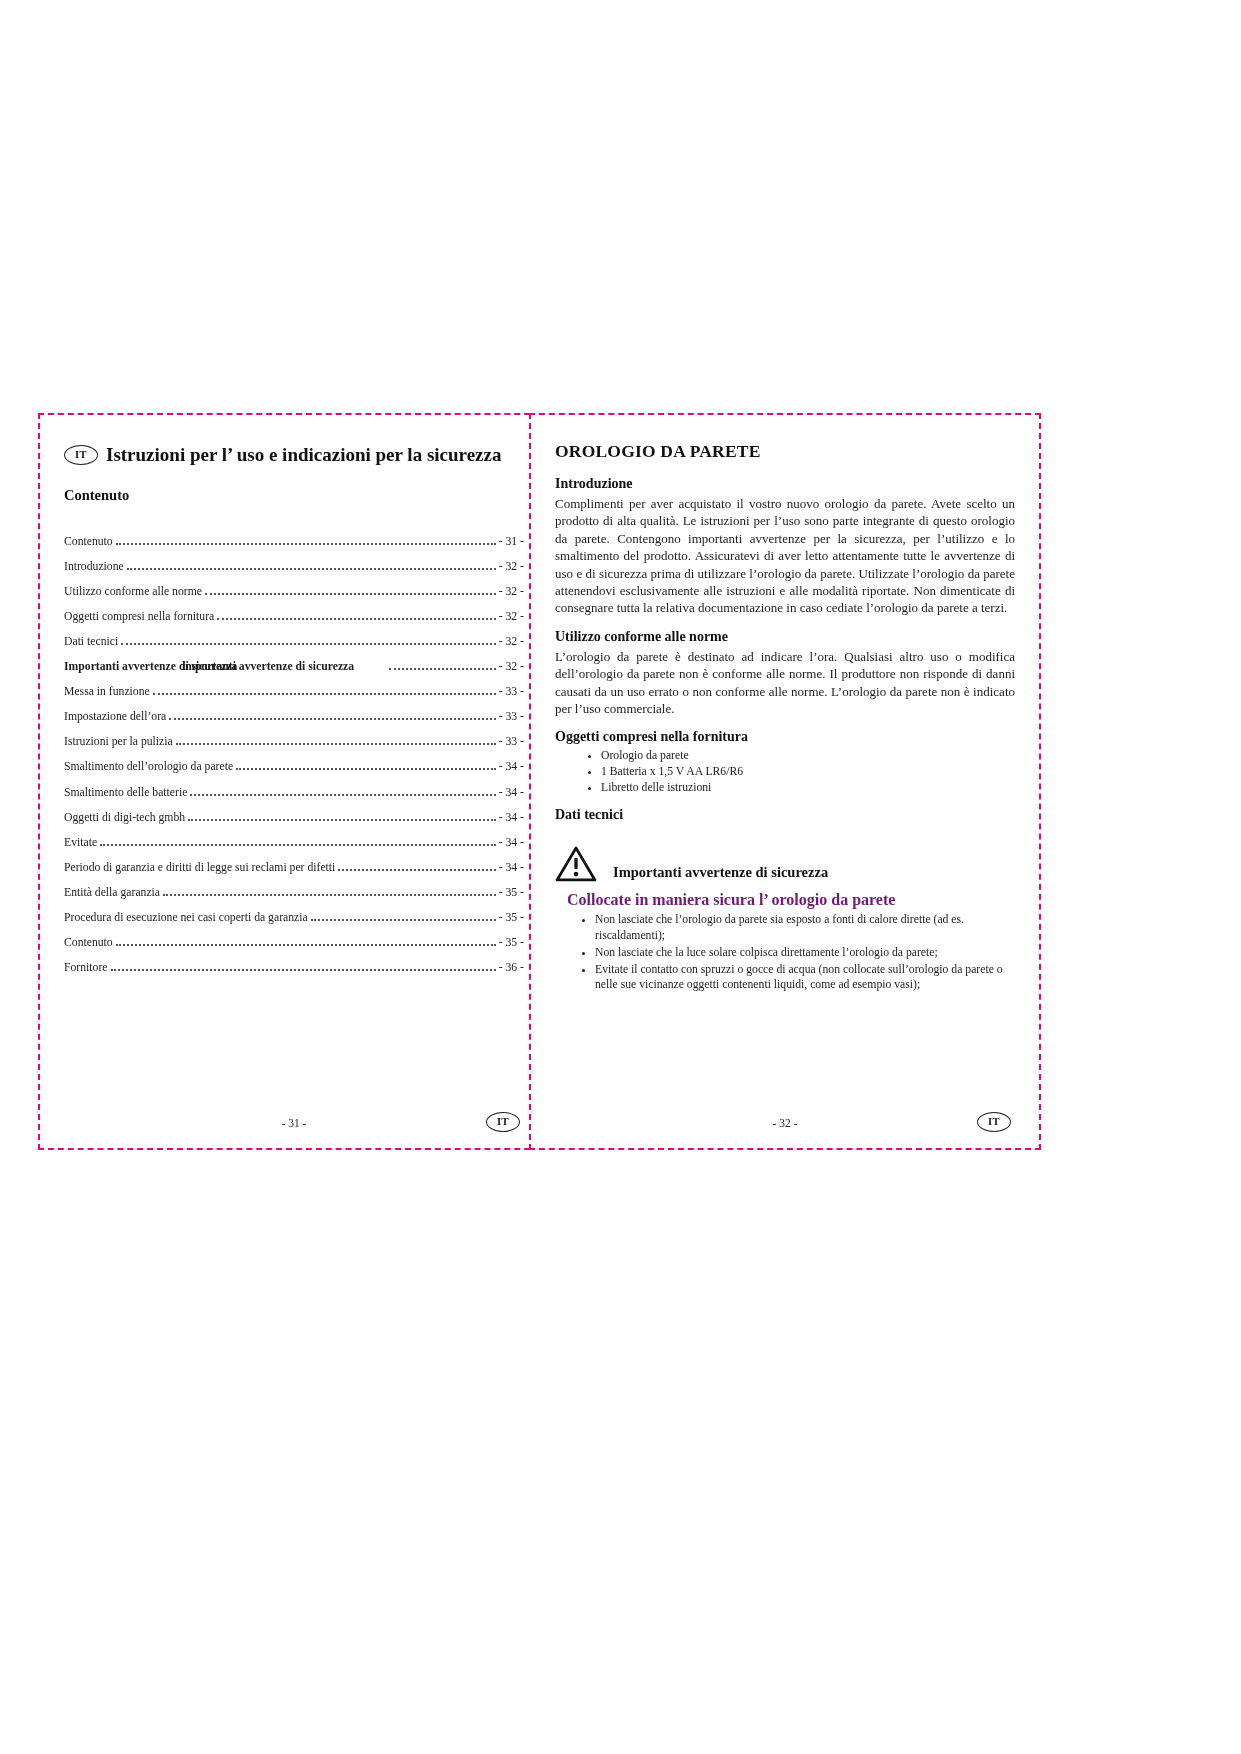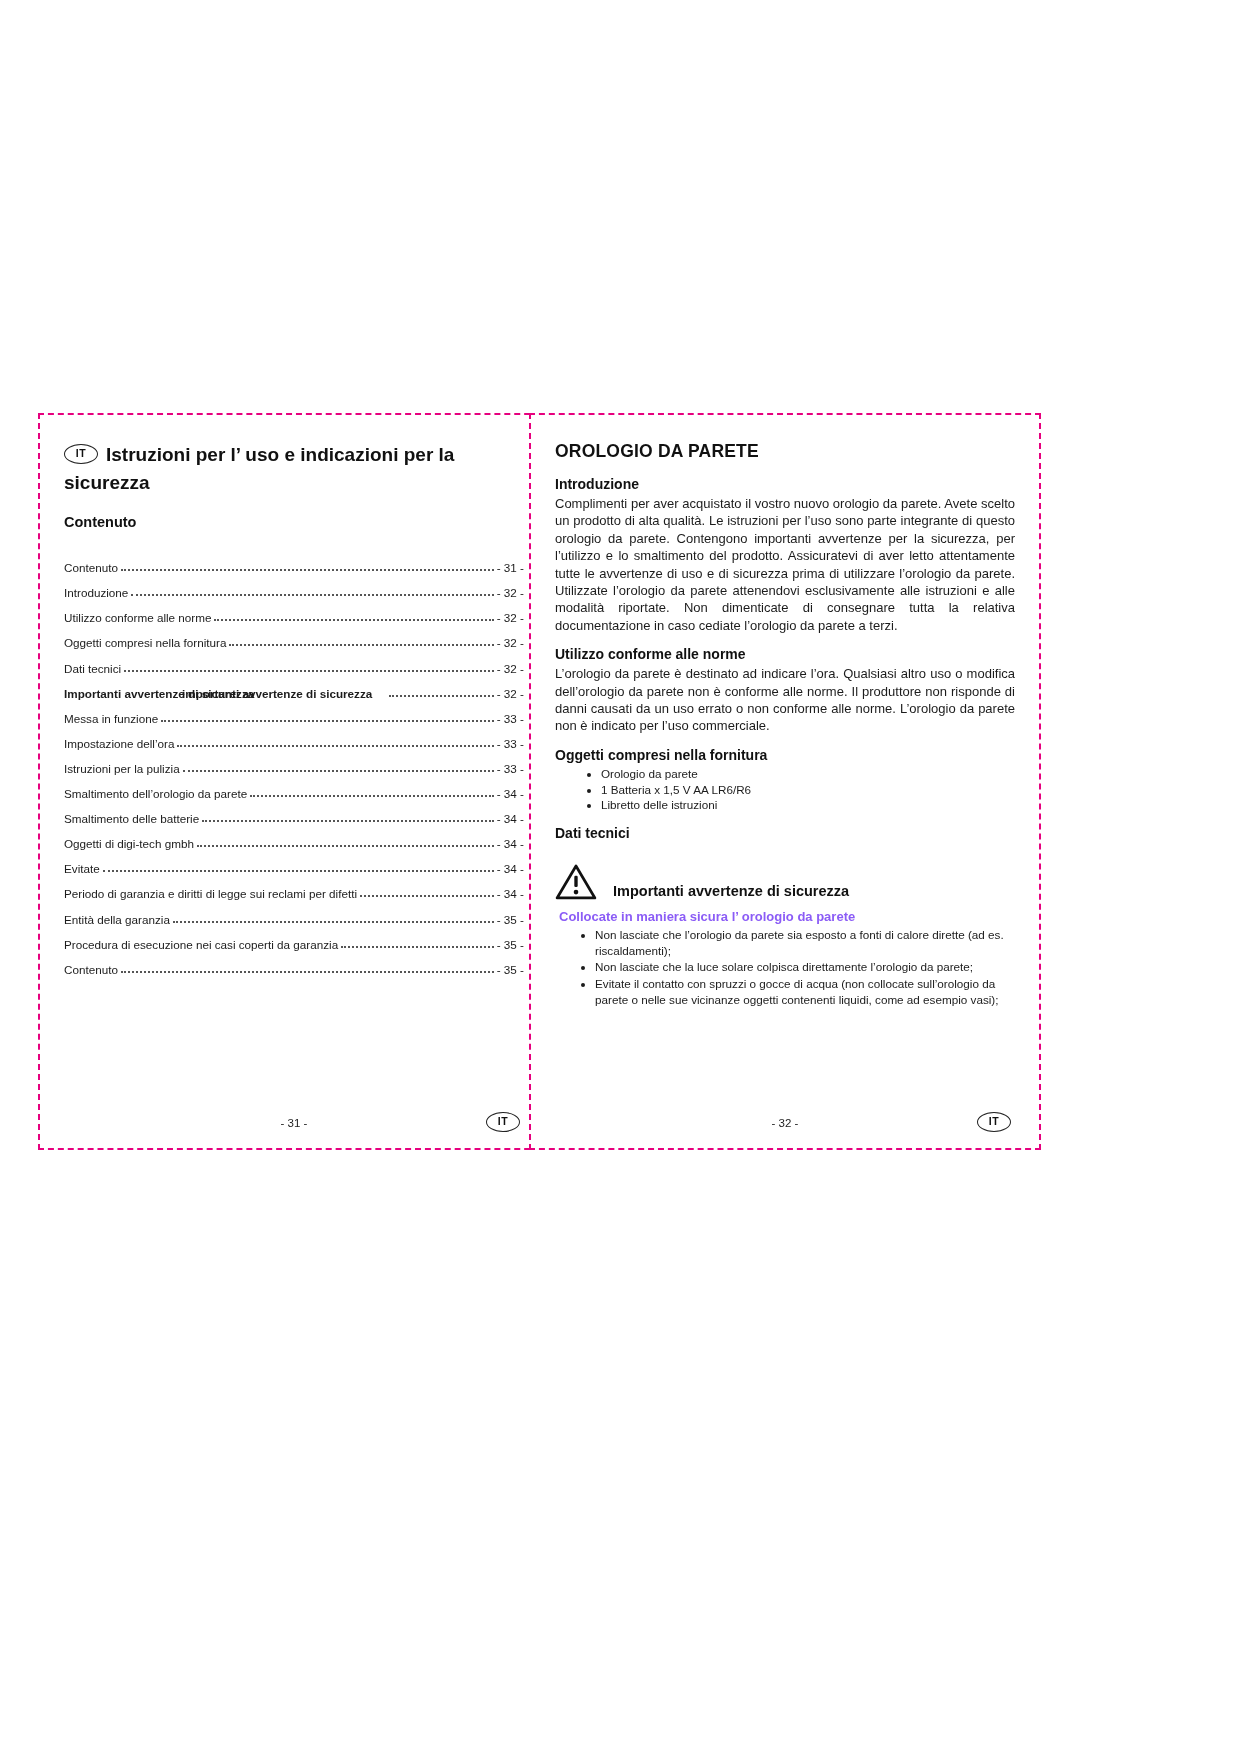--- a/index.html
+++ b/index.html
@@ -1,19 +1,19 @@
 <!DOCTYPE html>
 <html><head>
 <meta charset="utf-8">
 <style>
   html,body { margin:0; padding:0; background:#ffffff; }
   .canvas {
     position:relative; width:1241px; height:1754px;
     background:#ffffff; overflow:hidden;
-    font-family:Liberation Sans, sans-serif;
+    font-family:Liberation Serif, serif;
     color:#1c1c1c;
   }
   .page {
     position:absolute; top:413px; height:733px; width:508px;
     border:2px dashed #e6007e; background:#ffffff; box-sizing:content-box;
   }
   .page-left  { left:38px; }
   .page-right { left:529px; }
   .page-inner { position:absolute; top:0; left:0; right:0; bottom:0; padding:26px 24px 46px 24px; }
 
@@ -49,21 +49,21 @@
   .sec-heading { font-size:14px; font-weight:bold; margin:12px 0 3px 0; color:#111; }
   .body-text { font-size:13px; line-height:1.34; margin:0 0 2px 0; text-align:justify; }
   ul.bullets { margin:3px 0 6px 0; padding-left:46px; }
   ul.bullets li { font-size:11.7px; line-height:1.34; margin:0 0 1px 0; }
   ul.bullets.tight li { margin-bottom:0; }
 
   .warning-head { display:flex; align-items:flex-end; gap:16px; margin:22px 0 8px 0; }
   .warning-head .sec-heading { margin:0 0 2px 0; font-size:14.5px; }
   .warn-icon { width:42px; height:38px; flex:0 0 auto; }
 
-  .sub-heading { font-size:13px; font-weight:bold; margin:8px 0 2px 4px; color:#8b5cf6; }
+  .sub-heading { font-size:16px; font-weight:bold; margin:8px 0 2px 12px; color:#701a75; }
 
   
   .page-footer { position:absolute; left:0; right:0; bottom:16px; height:22px; }
   .footer-page-num {
     position:absolute; left:0; right:0; text-align:center;
     font-size:11.5px; bottom:3px; color:#222;
   }
   .footer-badge { position:absolute; right:28px; bottom:0; }
 </style>
 </head>
@@ -156,20 +156,25 @@
         </div>
           <div class="toc-row">
           <span class="toc-label">Procedura di esecuzione nei casi coperti da garanzia</span>
           <span class="toc-dots"></span>
           <span class="toc-page">- 35 -</span>
         </div>
           <div class="toc-row">
           <span class="toc-label">Contenuto</span>
           <span class="toc-dots"></span>
           <span class="toc-page">- 35 -</span>
+        </div>
+          <div class="toc-row">
+          <span class="toc-label">Fornitore</span>
+          <span class="toc-dots"></span>
+          <span class="toc-page">- 36 -</span>
         </div>
         </div>
 
     </div>
     <div class="page-footer">
       <span class="footer-page-num">- 31 -</span>
       <span class="it-badge footer-badge">IT</span>
     </div>
   </div>
 

